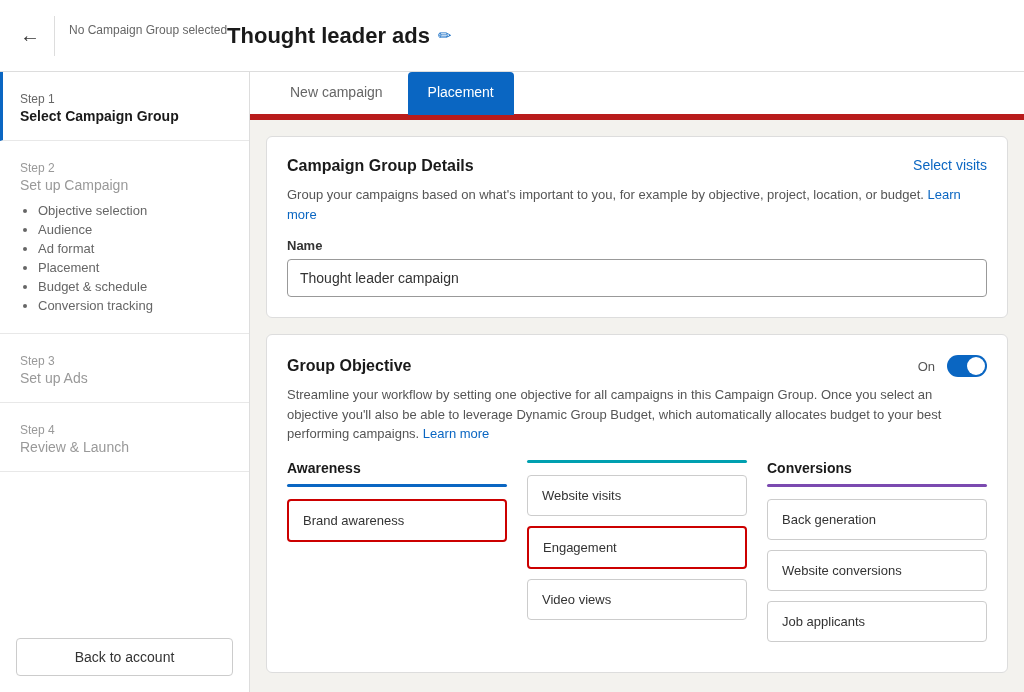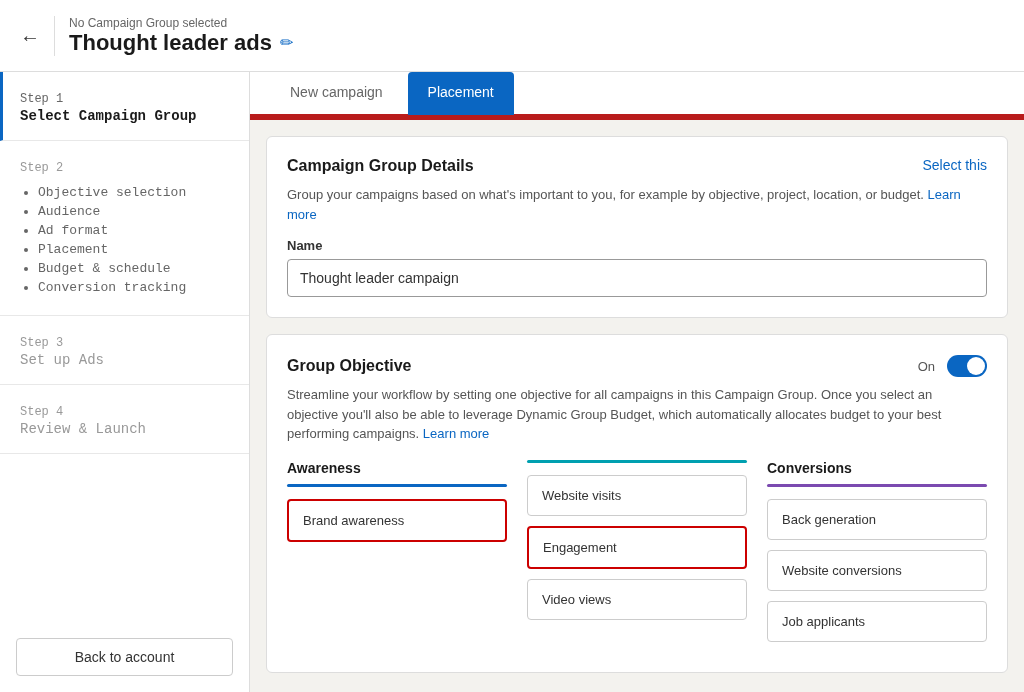--- a/index.html
+++ b/index.html
@@ -4,32 +4,32 @@
   <style>
     * { box-sizing: border-box; margin: 0; padding: 0; }
     body { font-family: -apple-system, BlinkMacSystemFont, 'Segoe UI', Arial, sans-serif; background: #f3f2ee; color: #333; font-size: 14px; }
 
     .app-container { display: flex; flex-direction: column; height: 692px; width: 1024px; overflow: hidden; }
 
     
     .header { background: #fff; border-bottom: 1px solid #ddd; padding: 10px 20px; display: flex; align-items: center; gap: 14px; min-height: 72px; }
     .back-arrow { font-size: 20px; cursor: pointer; color: #333; text-decoration: none; }
     .header-divider { width: 1px; height: 40px; background: #ddd; }
-    .header-title-block { display: flex; flex-direction: column; }
+    .header-title-block { display: flex; flex-direction: row; }
     .header-subtitle { font-size: 12px; color: #666; }
     .header-title-row { display: flex; align-items: center; gap: 8px; }
     .header-title { font-size: 22px; font-weight: 600; color: #1a1a1a; }
     .edit-icon { color: #0a66c2; font-size: 16px; cursor: pointer; }
 
     
     .main-body { display: flex; flex: 1; overflow: hidden; }
 
     
     .sidebar { width: 250px; background: #fff; border-right: 1px solid #ddd; display: flex; flex-direction: column; padding: 0; overflow-y: auto; }
-    .step-block { padding: 20px 20px 16px 20px; border-bottom: 1px solid #e8e8e8; font-family: Liberation Mono, monospace; }
+    .step-block { padding: 20px 20px 16px 20px; border-bottom: 1px solid #e8e8e8; }
     .step-block.active { border-left: 3px solid #0a66c2; padding-left: 17px; }
     .step-label { font-size: 12px; color: #666; margin-bottom: 2px; }
     .step-title { font-size: 14px; font-weight: 700; color: #1a1a1a; }
     .step-block.inactive .step-label { color: #999; }
     .step-block.inactive .step-title { color: #999; font-weight: 400; }
     .step-subitems { margin-top: 10px; list-style: disc; padding-left: 18px; }
     .step-subitems li { color: #666; font-size: 13px; margin-bottom: 4px; }
 
     .back-to-account-btn { margin: auto 16px 16px 16px; padding: 10px 0; border: 1px solid #ccc; border-radius: 4px; background: #fff; text-align: center; cursor: pointer; font-size: 14px; color: #333; font-weight: 500; }
 
@@ -98,20 +98,21 @@
 
     <div class="sidebar">
 
       <div class="step-block active">
         <div class="step-label">Step 1</div>
         <div class="step-title">Select Campaign Group</div>
       </div>
 
       <div class="step-block inactive">
         <div class="step-label">Step 2</div>
+        <div class="step-title">Set up Campaign</div>
         <ul class="step-subitems">
           <li>Objective selection</li>
           <li>Audience</li>
           <li>Ad format</li>
           <li>Placement</li>
           <li>Budget &amp; schedule</li>
           <li>Conversion tracking</li>
         </ul>
       </div>
 
@@ -136,21 +137,21 @@
       <div class="tab-bar">
         <div class="tab">New campaign</div>
         <div class="tab active">Placement</div>
       </div>
 
       <div class="cards-wrapper">
 
         <div class="card">
           <div class="card-header-row">
             <div class="card-title">Campaign Group Details</div>
-            <div class="select-group-link">Select this</div>
+            <div class="select-group-link">Select visits</div>
           </div>
           <div class="card-desc">
             <span>Group your campaigns based on what's important to you, for example by objective, project, location, or budget.</span>
             <span> </span><span class="learn-more">Learn more</span>
           </div>
           <div class="name-label">Name</div>
           <input class="name-input" type="text" value="Thought leader campaign" style="">
         </div>
 
         <div class="card">

